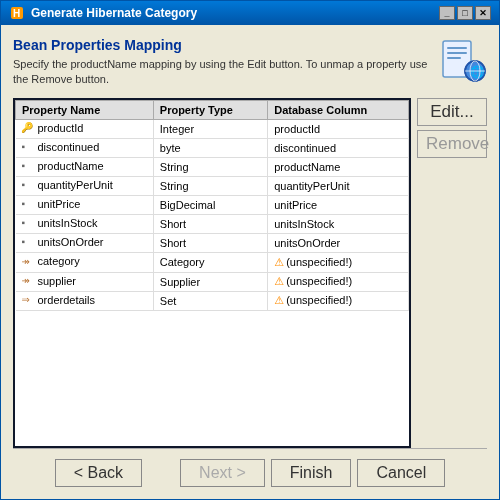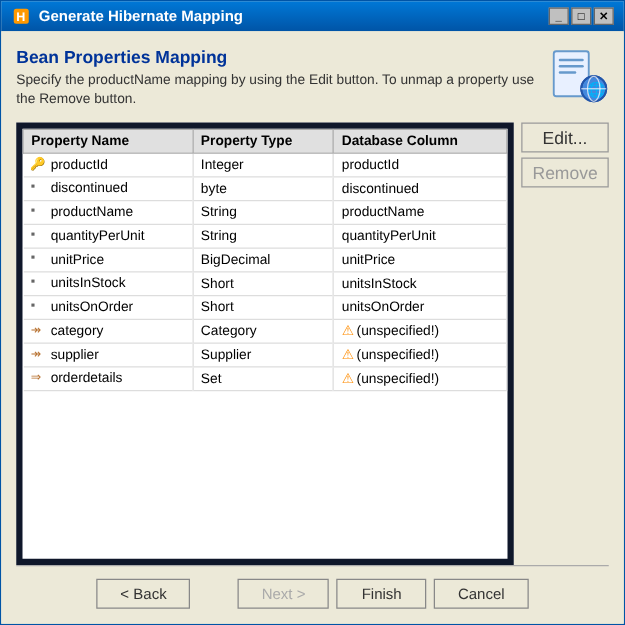--- a/index.html
+++ b/index.html
@@ -89,21 +89,21 @@
       margin-left: 10px;
     }
     .table-area {
       flex: 1;
       display: flex;
       gap: 6px;
       min-height: 0;
     }
     .table-container {
       flex: 1;
-      border: 5px solid #0f172a;
+      border: 2px solid #0f172a;
       background: white;
       overflow-y: auto;
       min-height: 0;
     }
     table {
       width: 100%;
       border-collapse: collapse;
       font-size: 11px;
     }
     thead tr {
@@ -152,41 +152,41 @@
       display: flex;
       flex-direction: column;
       gap: 4px;
       width: 70px;
       flex-shrink: 0;
     }
     .side-btn {
       background: #ece9d8;
       border: 1px solid #999;
       padding: 3px 8px;
-      font-size: 14px;
+      font-size: 17px;
       cursor: pointer;
       text-align: center;
       color: #333;
     }
     .side-btn:disabled, .side-btn.disabled {
       color: #999;
       cursor: default;
     }
     .footer {
       display: flex;
       justify-content: center;
       gap: 6px;
       padding: 10px 0 4px 0;
       flex-shrink: 0;
     }
     .footer-btn {
       background: #ece9d8;
       border: 1px solid #888;
       padding: 4px 18px;
-      font-size: 12px;
+      font-size: 16px;
       cursor: pointer;
       min-width: 72px;
       color: #333;
     }
     .footer-btn.disabled {
       color: #aaa;
       cursor: default;
       margin-left: 32px;
     }
     .separator {
@@ -199,21 +199,21 @@
 
 <div class="window">
 
   <div class="title-bar">
     <span class="title-bar-icon">
       <svg width="16" height="16" viewBox="0 0 16 16">
         <rect x="2" y="2" width="12" height="12" rx="2" fill="#ff9900"></rect>
         <text x="4" y="12" font-size="10" fill="white" font-weight="bold">H</text>
       </svg>
     </span>
-    <span class="title-bar-text">Generate Hibernate Mapping</span>
+    <span class="title-bar-text">Generate Hibernate Category</span>
     <div class="title-bar-buttons">
       <div class="title-btn">_</div>
       <div class="title-btn">□</div>
       <div class="title-btn">✕</div>
     </div>
   </div>
 
   <div class="content">
 
     <div class="header-section">

